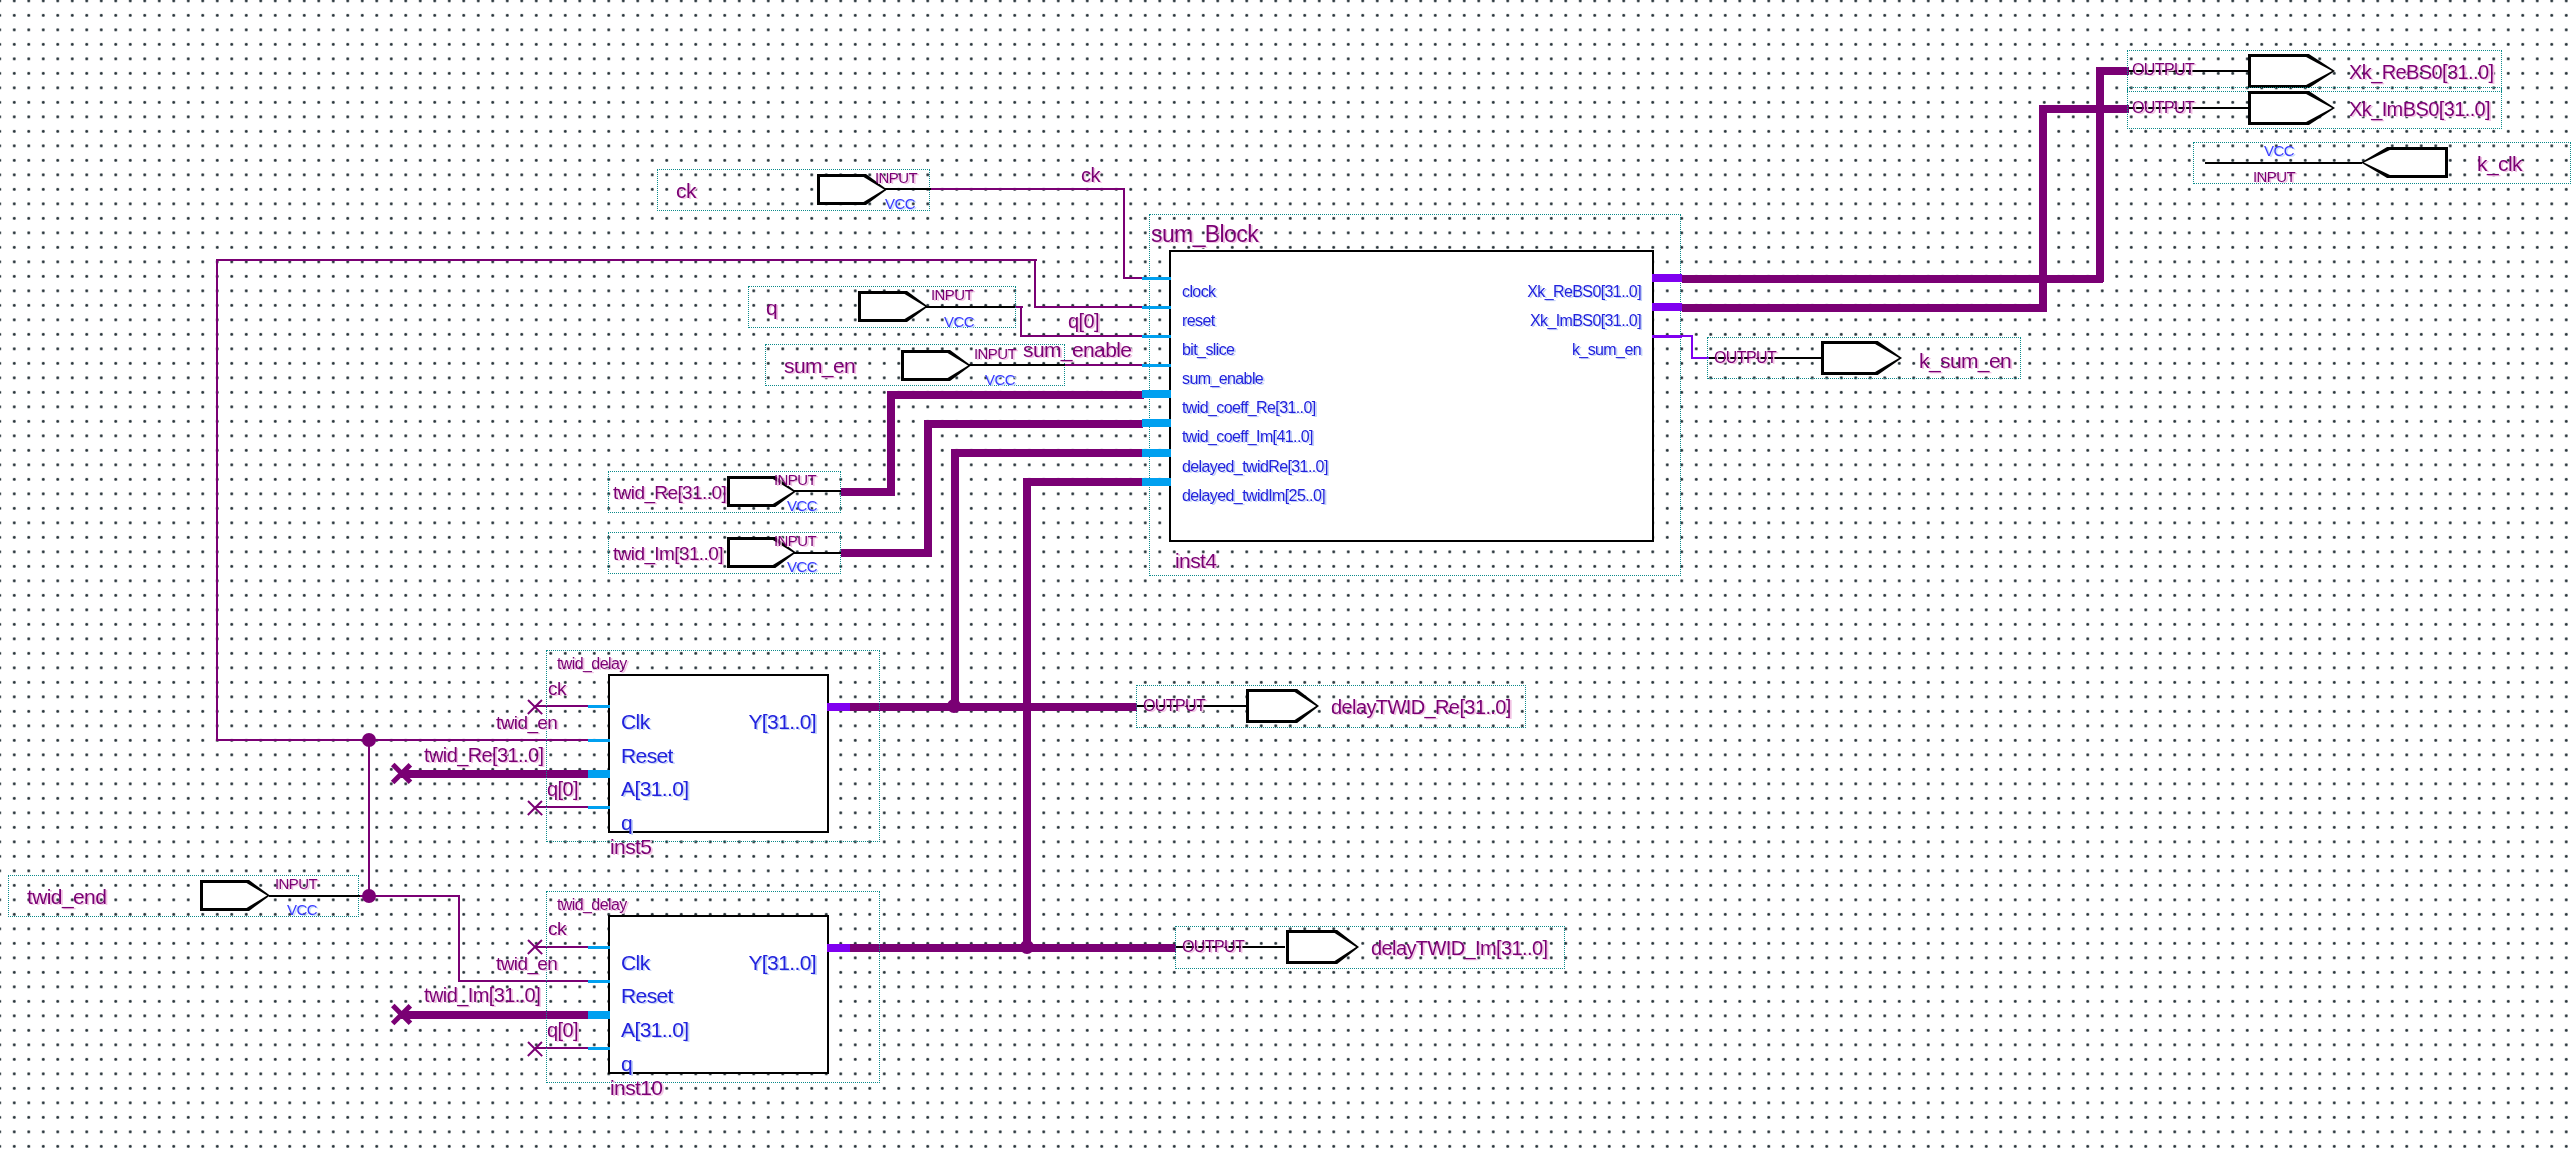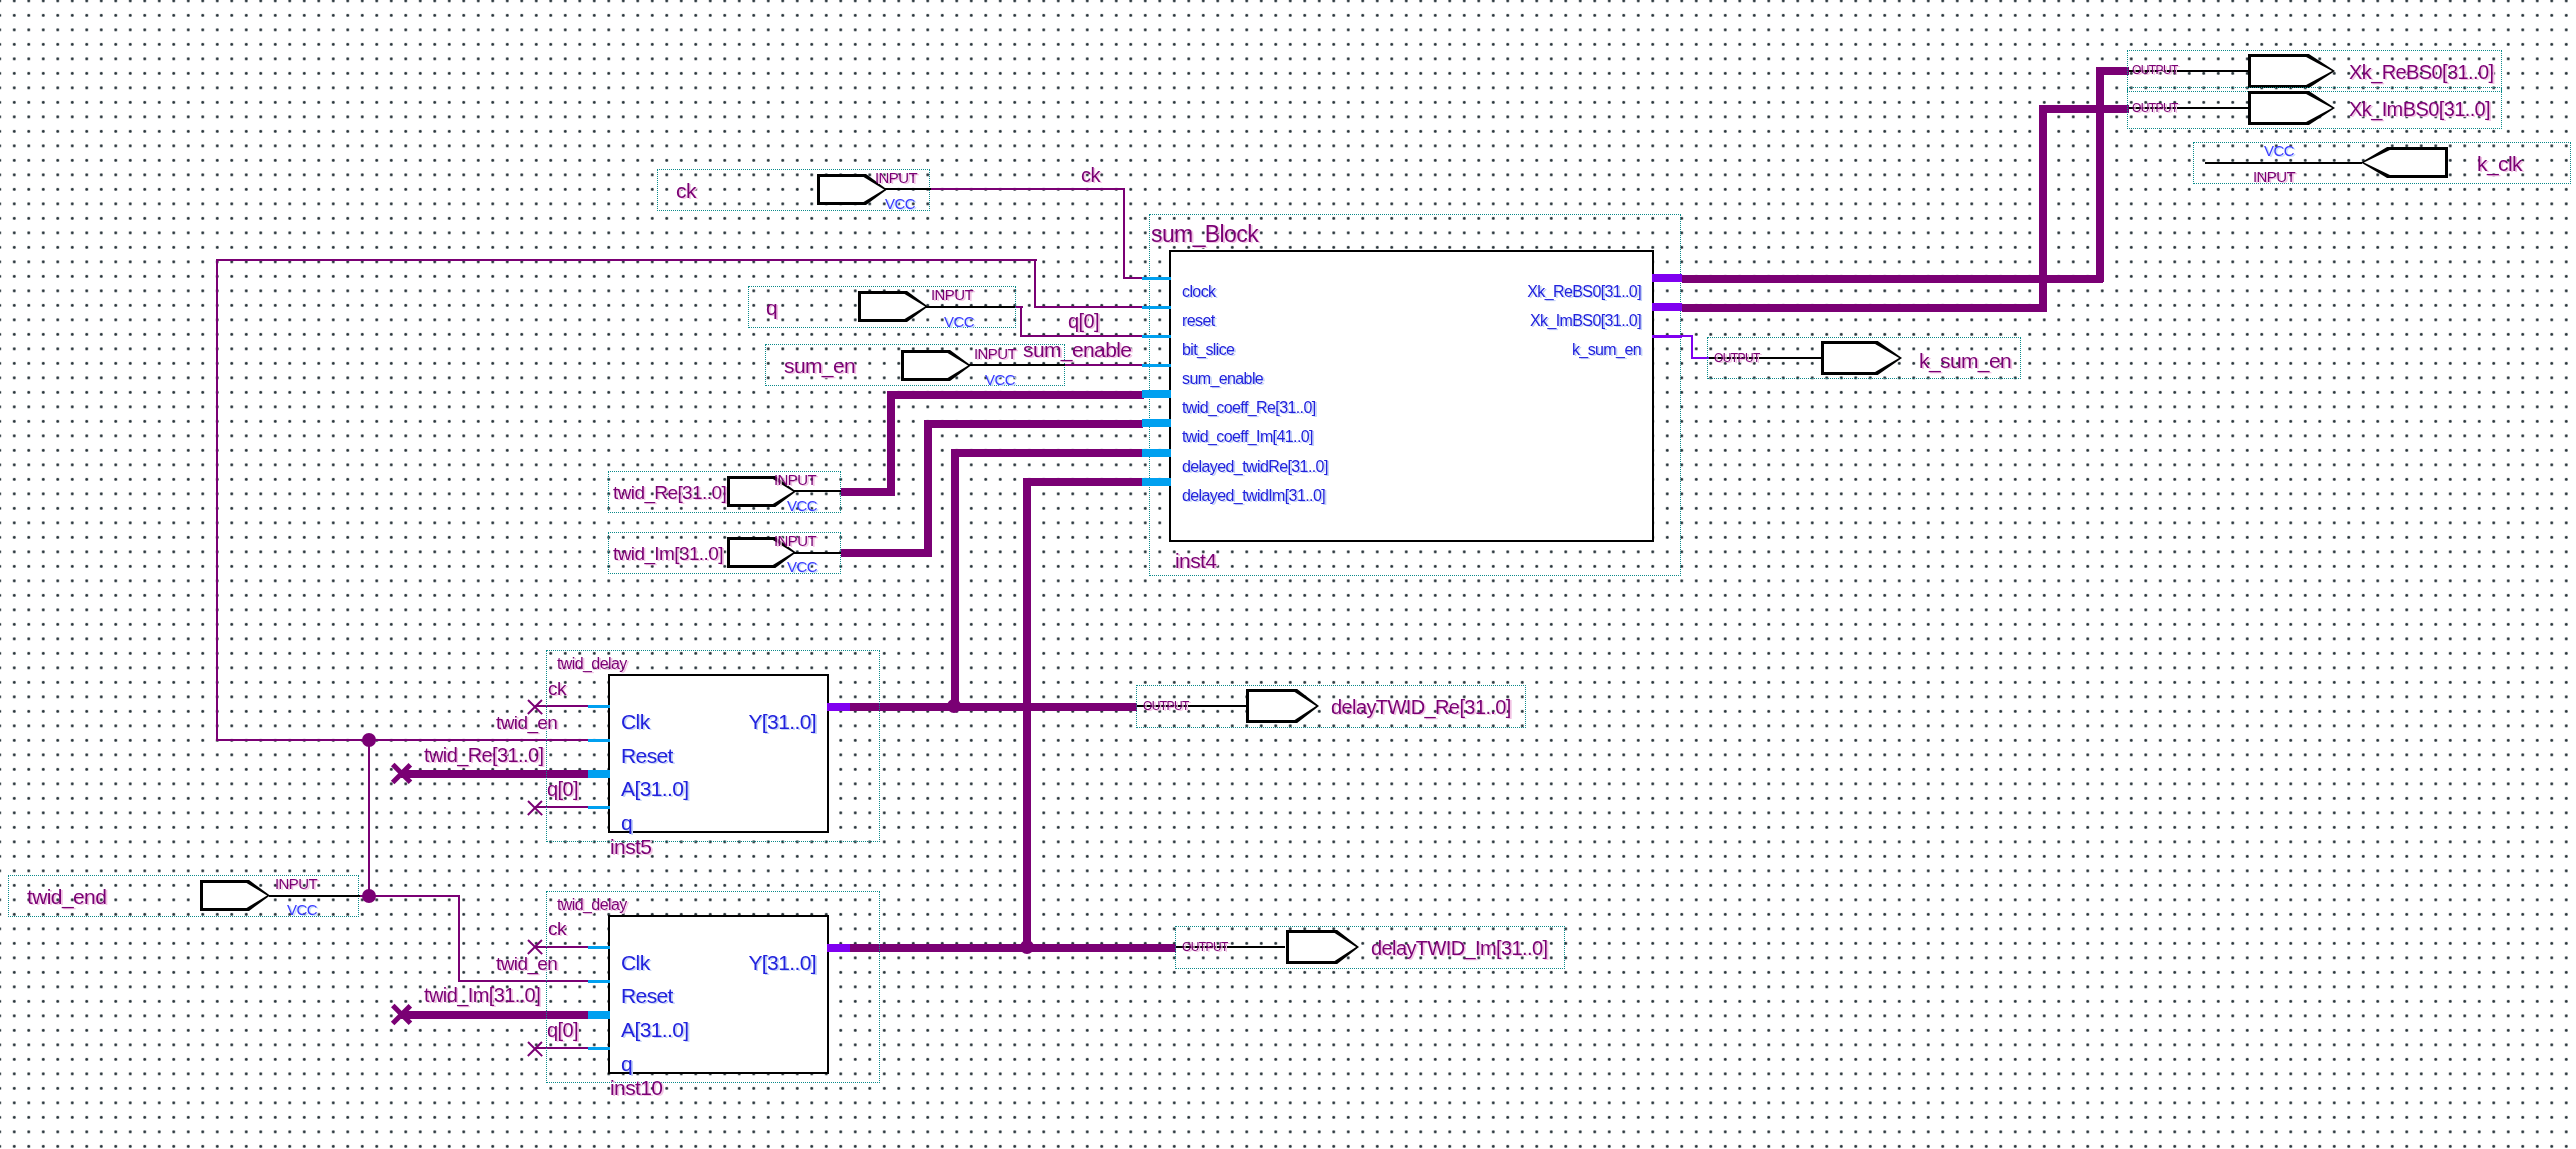--- a/index.html
+++ b/index.html
@@ -27,21 +27,21 @@
   .xm{position:absolute;width:17.5px;height:17.5px}
   .xm::before,.xm::after{content:"";position:absolute;left:-1.2px;right:-1.2px;top:50%;height:2.3px;margin-top:-1.2px;background:#7a0074}
   .xm::before{transform:rotate(45deg)}
   .xm::after{transform:rotate(-45deg)}
   .xmb{width:23px;height:23px}
   .xmb::before,.xmb::after{height:5.2px;margin-top:-2.3px}
   .tx{position:absolute;white-space:nowrap;transform:translateY(-50%);letter-spacing:-0.6px;line-height:1}
   .mar{color:#7a0074;text-shadow:1.7px 1.2px 0 #f2c4e4}
   .blu{color:#2222dd;text-shadow:1.7px 1.2px 0 #c4d3f7}
   .vcc{color:#3a3aff;text-shadow:1.7px 1.2px 0 #c9e0f9}
-  .s30{font-size:15px}.s31{font-size:12px}.s33{font-size:19px}.s34{font-size:20px}
+  .s30{font-size:15px}.s31{font-size:16px}.s33{font-size:19px}.s34{font-size:20px}
   .s36{font-size:21px}.s38{font-size:16px}.s40{font-size:23px}
 </style>
 </head>
 <body>
 
 <div id="canvas">
 
   <div class="wh" style="left:931px;top:188px;width:194px"></div>
   <div class="wv" style="left:1123px;top:188px;height:91px"></div>
   <div class="wh" style="left:1123px;top:277px;width:20px"></div>
@@ -124,21 +124,21 @@
   <div class="stub sout" style="left:1652px;top:303px;width:30px;height:8.1px"></div>
   <div class="stub sout" style="left:1652px;top:335px;width:30px;height:2.9px"></div>
 
   <div class="tx blu s38" style="left:1182px;top:292px">clock</div>
   <div class="tx blu s38" style="left:1182px;top:321px">reset</div>
   <div class="tx blu s38" style="left:1182px;top:350px">bit_slice</div>
   <div class="tx blu s38" style="left:1182px;top:379px">sum_enable</div>
   <div class="tx blu s38" style="left:1182px;top:408px">twid_coeff_Re[31..0]</div>
   <div class="tx blu s38" style="left:1182px;top:437px">twid_coeff_Im[41..0]</div>
   <div class="tx blu s38" style="left:1182px;top:467px">delayed_twidRe[31..0]</div>
-  <div class="tx blu s38" style="left:1182px;top:496px">delayed_twidIm[31..0]</div>
+  <div class="tx blu s38" style="left:1182px;top:496px">delayed_twidIm[25..0]</div>
   <div class="tx blu s38" style="right:935px;top:292px">Xk_ReBS0[31..0]</div>
   <div class="tx blu s38" style="right:935px;top:321px">Xk_ImBS0[31..0]</div>
   <div class="tx blu s38" style="right:935px;top:350px">k_sum_en</div>
   <div class="tx mar s36" style="left:1175px;top:560px">inst4</div>
 
   <div class="selbox" style="left:546px;top:650px;width:334px;height:192px"></div>
   <div class="tx mar s38" style="left:557px;top:664px">twid_delay</div>
   <div class="rect" style="left:608px;top:674px;width:221px;height:159px"></div>
   <div class="stub sin" style="left:588px;top:705px;width:22px;height:2.9px"></div>
   <div class="stub sin" style="left:588px;top:739px;width:22px;height:2.9px"></div>

